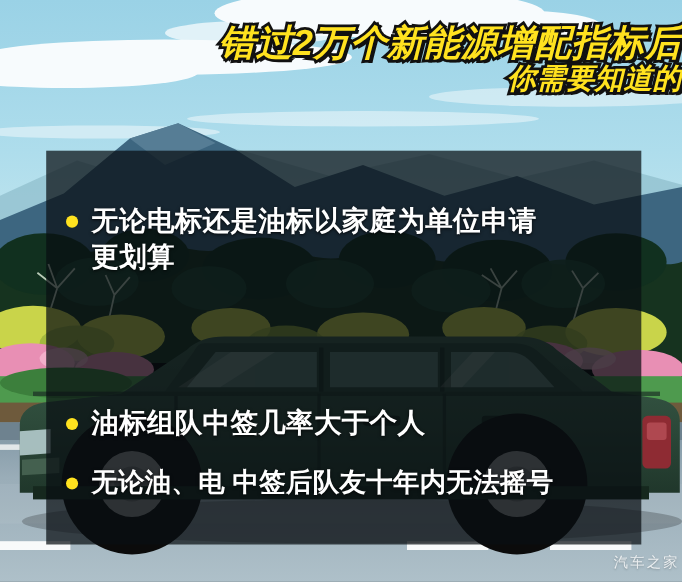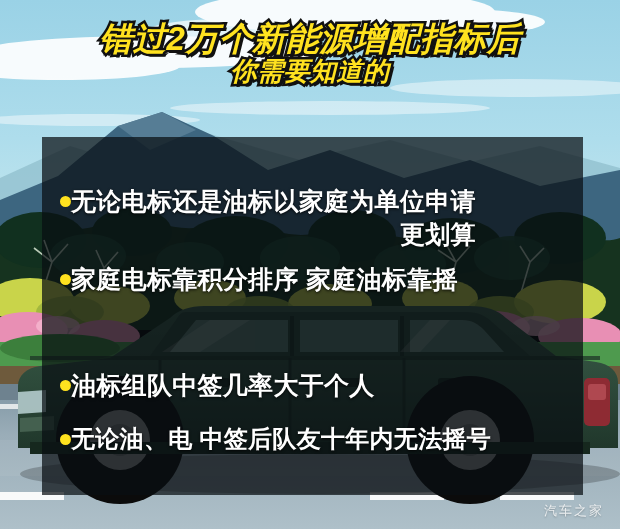--- a/index.html
+++ b/index.html
@@ -21,21 +21,21 @@
     left:42px;top:137px;
     width:541px;height:358px;
     background:rgba(8,14,18,0.72);
   }
 
   
   .headline{
     position:absolute;
     left:0;top:22px;
     width:620px;
-    text-align:center;
+    text-align:right;
     line-height:1.04;
     pointer-events:none;
   }
   .headline .ln{
     display:block;
     font-size:33px;
     font-weight:bold;
     font-style:italic;
     letter-spacing:0.5px;
     color:#FFE21F;
@@ -49,21 +49,21 @@
   .bullets{
     position:absolute;
     left:42px;top:137px;
     width:541px;height:358px;
   }
   .bullet-row{
     position:absolute;
     left:18px;right:6px;
     display:flex;
     align-items:flex-start;
-    text-align:right;
+    gap:12px;
   }
   .dot{
     flex:0 0 auto;
     width:11px;height:11px;
     border-radius:50%;
     background:#FFE21F;
     margin-top:11px;
   }
   .btext{
     color:#ffffff;
@@ -77,21 +77,21 @@
   .r0{top:48px;}
   .r1{top:126px;}
   .r2{top:178px;}
   .r3{top:232px;}
   .r4{top:286px;}
   .r4 .btext{font-size:24px;}
 
   
   .watermark{
     position:absolute;
-    right:16px;bottom:9px;
+    right:2px;bottom:9px;
     color:rgba(255,255,255,0.80);
     font-size:13px;
     letter-spacing:2px;
     text-shadow:0 1px 2px rgba(0,0,0,0.25);
     margin-left:40px;
   }
 </style>
 </head>
 <body>
 
@@ -290,24 +290,20 @@
   </div>
 
   <div class="bullets">
 
     <div class="bullet-row r0">
       <span class="dot"></span>
       <span class="btext">无论电标还是油标以家庭为单位申请
 更划算</span>
     </div>
 
-    <div class="bullet-row r1">
-      <span class="dot"></span>
-      <span class="btext">家庭电标靠积分排序 家庭油标靠摇</span>
-    </div>
 
 
     <div class="bullet-row r3">
       <span class="dot"></span>
       <span class="btext">油标组队中签几率大于个人</span>
     </div>
 
     <div class="bullet-row r4">
       <span class="dot"></span>
       <span class="btext">无论油、电 中签后队友十年内无法摇号</span>

